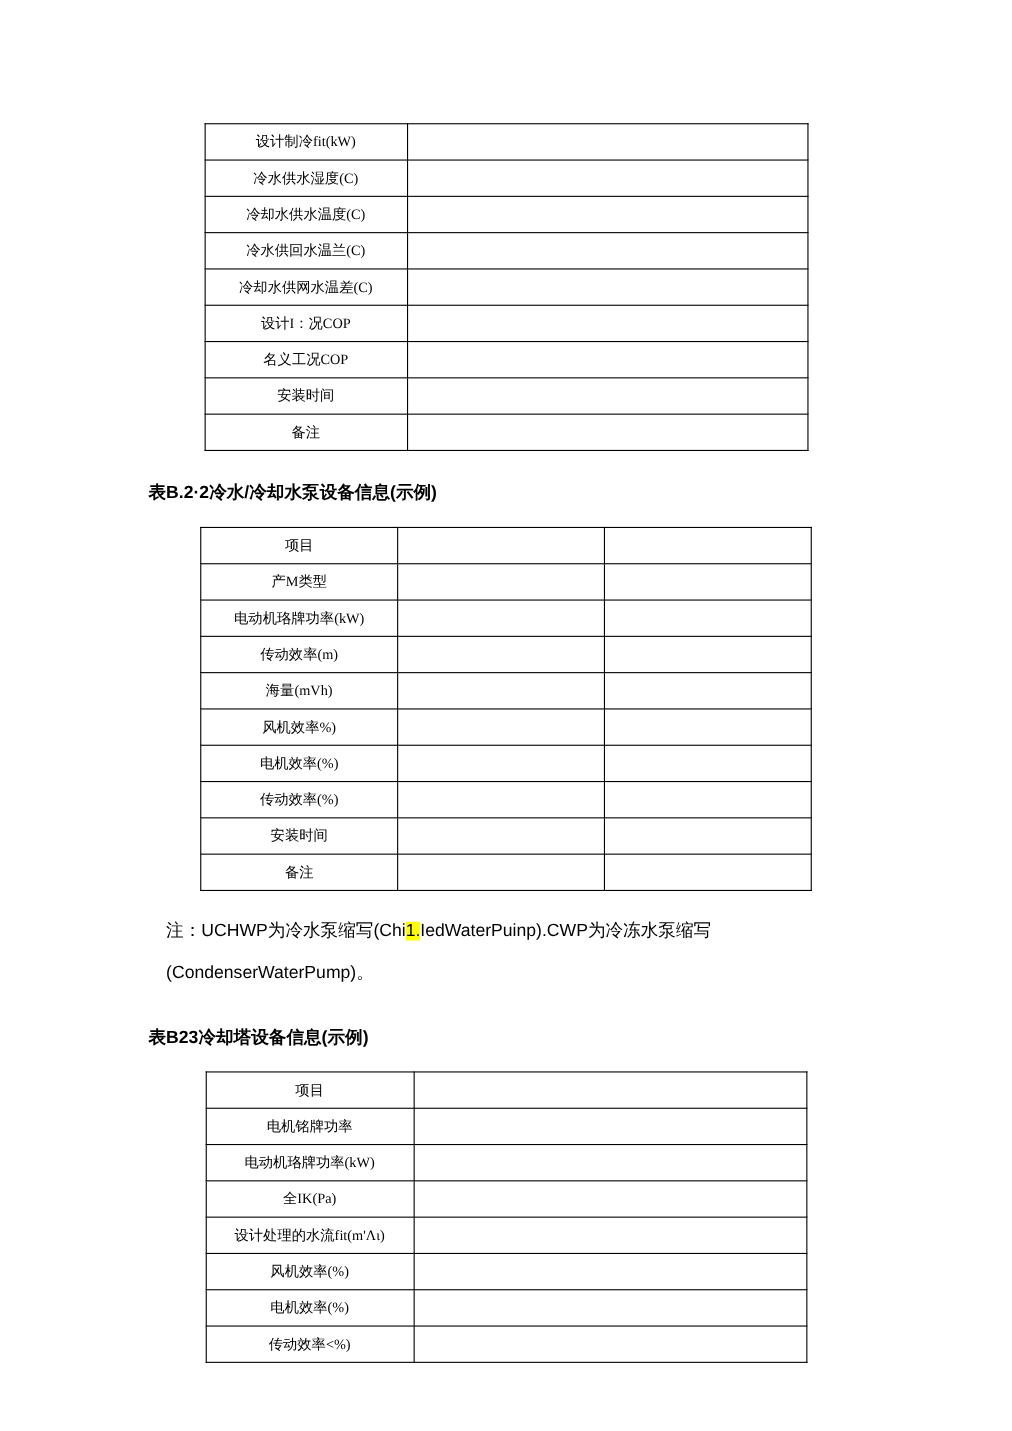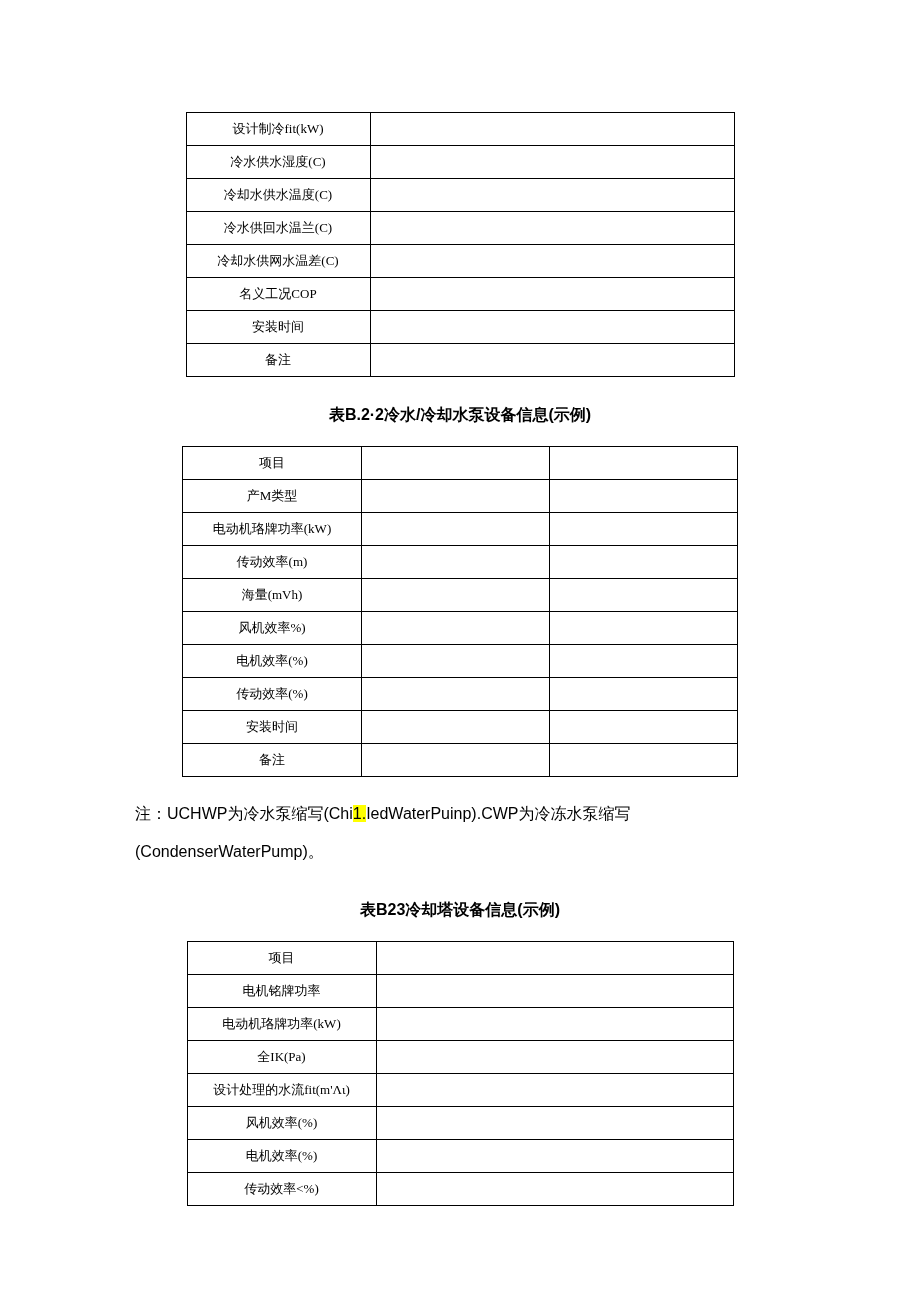--- a/index.html
+++ b/index.html
@@ -26,31 +26,31 @@
     padding: 2px 4px;
   }
   .t1 td.label { width: 175px; }
   .t1 td.val { width: 355px; }
   .t2 td.label { width: 170px; }
   .t2 td.val { width: 179px; }
   .t3 td.label { width: 180px; }
   .t3 td.val { width: 348px; }
 
   .caption {
-    text-align: center;
+    text-align: left;
     font-family: "SimHei", "黑体", "SimSun", sans-serif;
     font-size: 16px;
     font-weight: bold;
     margin: 28px 0 20px 0;
   }
   .note {
     font-family: "SimHei", "黑体", "SimSun", sans-serif;
     font-size: 16px;
     line-height: 2.4;
-    margin: 18px 0 10px 0;
+    margin: 18px 0 10px 16px;
   }
   .hl {
     background: #ffff00;
   }
 </style>
 </head>
 <body>
 
 <div class="page">
 
@@ -67,20 +67,24 @@
       <tr>
           <td class="label">冷却水供水温度(C)</td>
           <td class="val"></td>
         </tr>
       <tr>
           <td class="label">冷水供回水温兰(C)</td>
           <td class="val"></td>
         </tr>
       <tr>
           <td class="label">冷却水供网水温差(C)</td>
+          <td class="val"></td>
+        </tr>
+      <tr>
+          <td class="label">设计I：况COP</td>
           <td class="val"></td>
         </tr>
       <tr>
           <td class="label">名义工况COP</td>
           <td class="val"></td>
         </tr>
       <tr>
           <td class="label">安装时间</td>
           <td class="val"></td>
         </tr>

